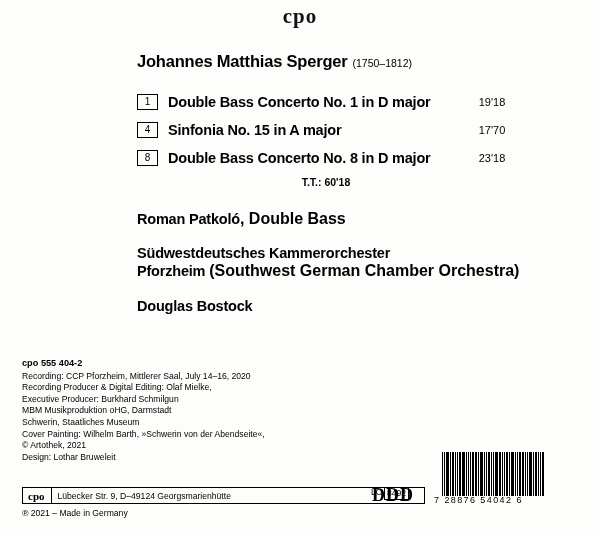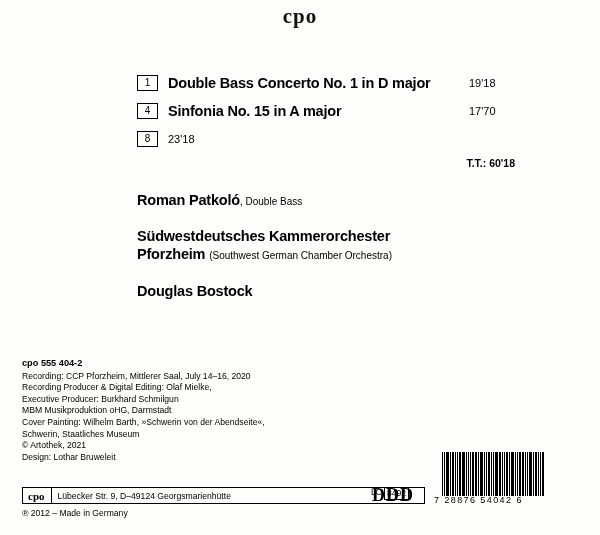--- a/index.html
+++ b/index.html
@@ -81,49 +81,49 @@
   }
   .tracktitle {
     font-size: 14.5px;
     font-weight: bold;
     letter-spacing: -0.2px;
     white-space: nowrap;
     flex: 1 1 auto;
   }
   .tracktime {
     font-size: 11px;
-    text-align: left;
+    text-align: center;
     width: 46px;
     flex: 0 0 auto;
     padding-right: 2px;
   }
   .tt {
     margin-top: 4px;
     width: 380px;
-    text-align: right;
+    text-align: center;
     font-size: 10.5px;
     font-weight: bold;
     padding-right: 2px;
     box-sizing: border-box;
   }
 
   
   .performers {
     margin-top: 22px;
   }
   .perf-line {
     font-size: 14.5px;
     font-weight: bold;
     letter-spacing: -0.2px;
     line-height: 18px;
     white-space: nowrap;
   }
   .perf-line .role {
-    font-size: 10px;
-    font-weight: normal;
+    font-size: 16px;
+    font-weight: bold;
     letter-spacing: 0;
   }
   .gap-block { margin-top: 16px; }
   .conductor { margin-top: 17px; }
 
   
   .credits {
     position: absolute;
     left: 22px;
     top: 358px;
@@ -239,34 +239,38 @@
 </style>
 </head>
 <body>
 
 <div class="page">
 
   <div class="logo">cpo</div>
 
   <div class="content">
 
+    <div class="composer">
+      <span>Johannes Matthias Sperger</span><span class="dates">(1750–1812)</span>
+    </div>
 
     <div class="tracks">
       <div class="track">
         <div class="tracknum">1</div>
         <div class="tracktitle">Double Bass Concerto No. 1 in D major</div>
         <div class="tracktime">19'18</div>
       </div>
       <div class="track">
         <div class="tracknum">4</div>
         <div class="tracktitle">Sinfonia No. 15 in A major</div>
         <div class="tracktime">17'70</div>
       </div>
       <div class="track">
         <div class="tracknum">8</div>
+        <div class="tracktitle">Double Bass Concerto No. 8 in D major</div>
         <div class="tracktime">23'18</div>
       </div>
       <div class="tt">T.T.: 60'18</div>
     </div>
 
     <div class="performers">
       <div class="perf-line">
         <span>Roman Patkoló</span><span class="role">, Double Bass</span>
       </div>
       <div class="gap-block">
@@ -280,38 +284,38 @@
     </div>
 
   </div>
 
   <div class="credits">
     <div class="catno">cpo 555 404-2</div>
     <div>Recording: CCP Pforzheim, Mittlerer Saal, July 14–16, 2020</div>
     <div>Recording Producer &amp; Digital Editing: Olaf Mielke,</div>
     <div>Executive Producer: Burkhard Schmilgun</div>
     <div>MBM Musikproduktion oHG, Darmstadt</div>
+    <div>Schwerin, Staatliches Museum</div>
     <div>Cover Painting: Wilhelm Barth, »Schwerin von der Abendseite«,</div>
-    <div>Schwerin, Staatliches Museum</div>
     <div>© Artothek, 2021</div>
     <div>Design: Lothar Bruweleit</div>
   </div>
 
   <div class="bottombar">
     <div class="cpo">cpo</div>
     <div class="addr">Lübecker Str. 9, D–49124 Georgsmarienhütte</div>
     <div class="ddd">DDD</div>
   </div>
 
   <div class="lcbox">
     <span class="lc">LC</span>
     <span class="lcnum">8492</span>
   </div>
 
-  <div class="copyline">℗ 2012 – Made in Germany</div>
+  <div class="copyline">℗ 2021 – Made in Germany</div>
 
   <div class="barcode">
     <div class="bars">
       <i style="width:1px"></i>
         <i style="width:1px"></i>
         <i style="width:3px"></i>
         <i style="width:1px"></i>
       <i style="width:2px"></i>
         <i style="width:1px"></i>
         <i style="width:1px"></i>

